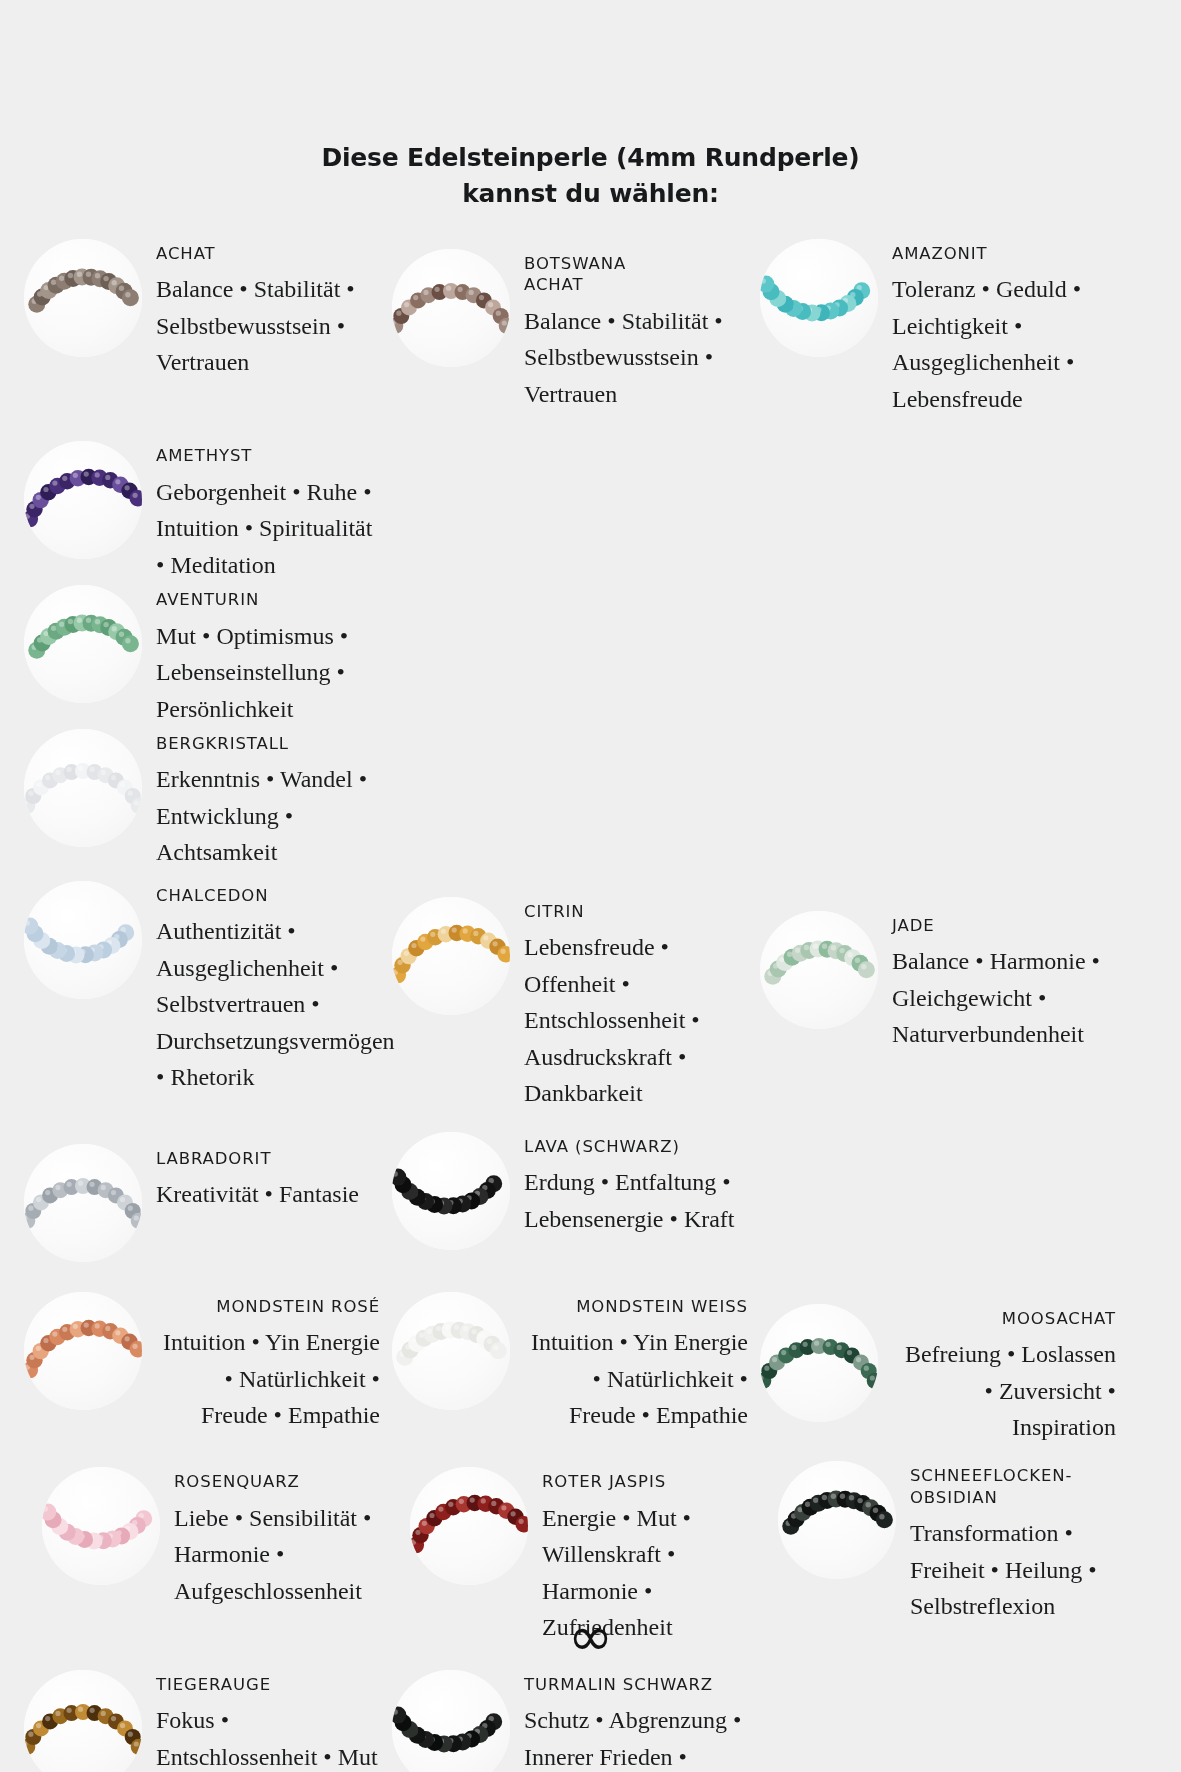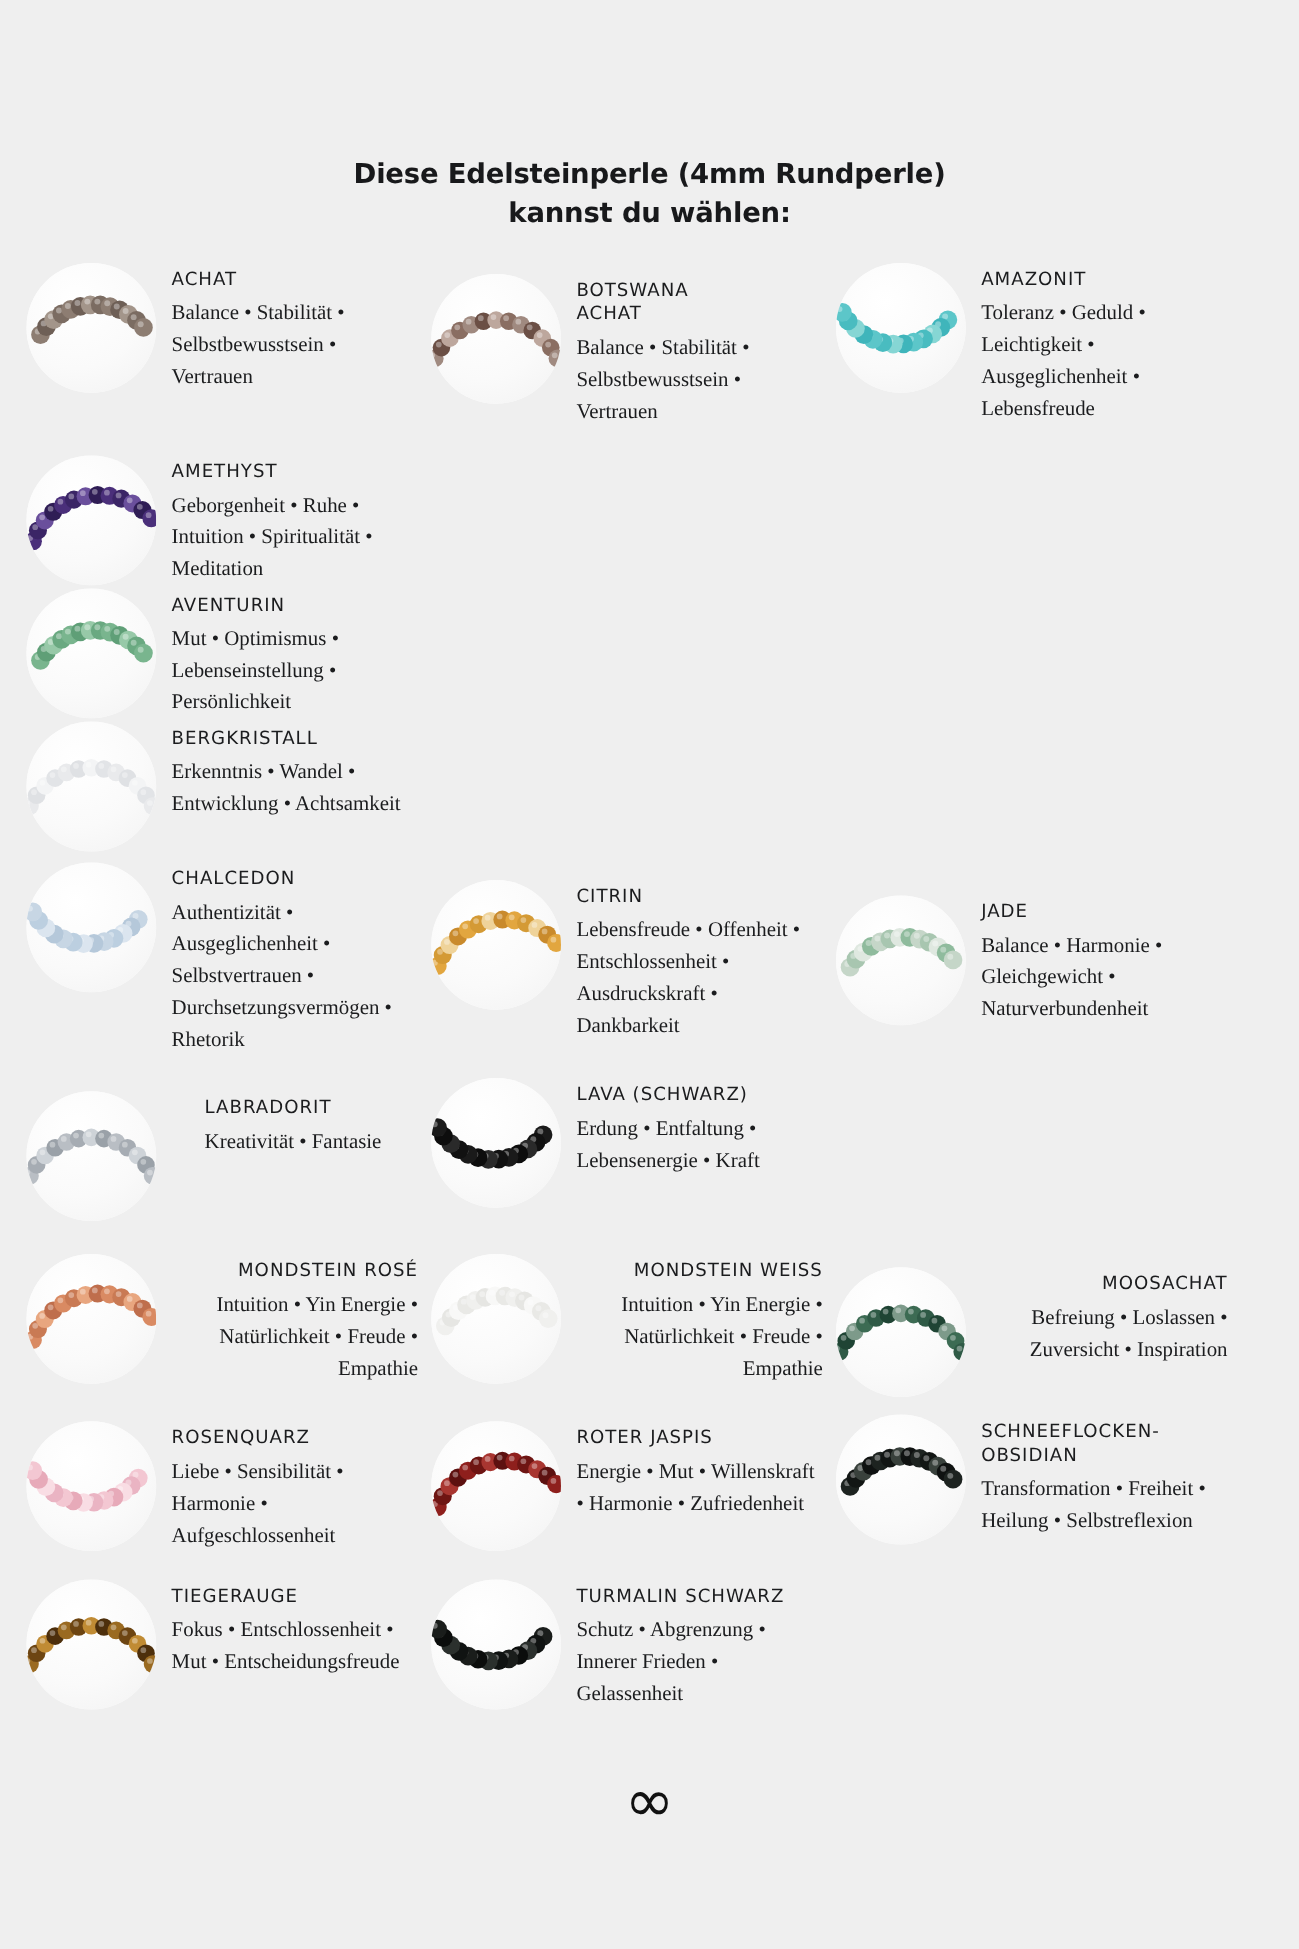--- a/index.html
+++ b/index.html
@@ -97,21 +97,21 @@
     font-size: 16.5px;
     font-weight: 400;
     letter-spacing: 0.9px;
     color: #1b1c1e;
     line-height: 1.3;
     margin-bottom: 7px;
     white-space: pre-line;
   }
   .stone-props {
     font-family: "Liberation Serif", serif;
-    font-size: 19px;
+    font-size: 24px;
     color: #1b1c1e;
     line-height: 1.52;
   }
 
   
   .row { margin-bottom: 0; }
 
   
   .footer {
     position: absolute;
@@ -474,21 +474,21 @@
               <circle cx="103.9" cy="55.7" r="2.7" fill="#ffffff" opacity="0.35"></circle>
             </svg>
           </div>
           <div class="txt">
             <div class="stone-name">JADE</div>
             <div class="stone-props">Balance • Harmonie • Gleichgewicht • Naturverbundenheit</div>
           </div>
         </div>
       </div>
       <div class="row" style="margin-bottom: 28px;">
-        <div class="cell" style="margin-top: 8px; gap: 30px;">
+        <div class="cell" style="margin-top: 8px;">
           <div class="photo">
             <div class="inner"></div>
             <svg viewBox="0 0 118 118">
               <circle cx="3.3" cy="76.8" r="8.0" fill="#b9bec4"></circle>
               <circle cx="0.9" cy="74.0" r="2.6" fill="#ffffff" opacity="0.35"></circle>
               <circle cx="9.3" cy="67.0" r="8.0" fill="#a6acb3"></circle>
               <circle cx="6.9" cy="64.2" r="2.6" fill="#ffffff" opacity="0.35"></circle>
               <circle cx="17.0" cy="58.4" r="8.0" fill="#ced3d8"></circle>
               <circle cx="14.6" cy="55.6" r="2.6" fill="#ffffff" opacity="0.35"></circle>
               <circle cx="26.1" cy="51.4" r="8.0" fill="#9aa1a8"></circle>
@@ -663,21 +663,21 @@
               <circle cx="114.7" cy="76.8" r="8.0" fill="#2f5a46"></circle>
               <circle cx="112.3" cy="74.0" r="2.6" fill="#ffffff" opacity="0.35"></circle>
             </svg>
           </div>
           <div class="txt">
             <div class="stone-name">MOOSACHAT</div>
             <div class="stone-props">Befreiung • Loslassen • Zuversicht • Inspiration</div>
           </div>
         </div>
       </div>
-      <div class="row" style="margin-bottom: 22px;">
+      <div class="row" style="margin-bottom: 22px; margin-left: 18px;">
         <div class="cell">
           <div class="photo">
             <div class="inner"></div>
             <svg viewBox="0 0 118 118">
               <circle cx="101.7" cy="51.7" r="8.5" fill="#f3c7d2"></circle>
               <circle cx="99.2" cy="48.7" r="2.7" fill="#ffffff" opacity="0.35"></circle>
               <circle cx="95.3" cy="58.6" r="8.5" fill="#eab4c3"></circle>
               <circle cx="92.8" cy="55.7" r="2.7" fill="#ffffff" opacity="0.35"></circle>
               <circle cx="87.9" cy="64.5" r="8.5" fill="#f9dde4"></circle>
               <circle cx="85.3" cy="61.5" r="2.7" fill="#ffffff" opacity="0.35"></circle>

